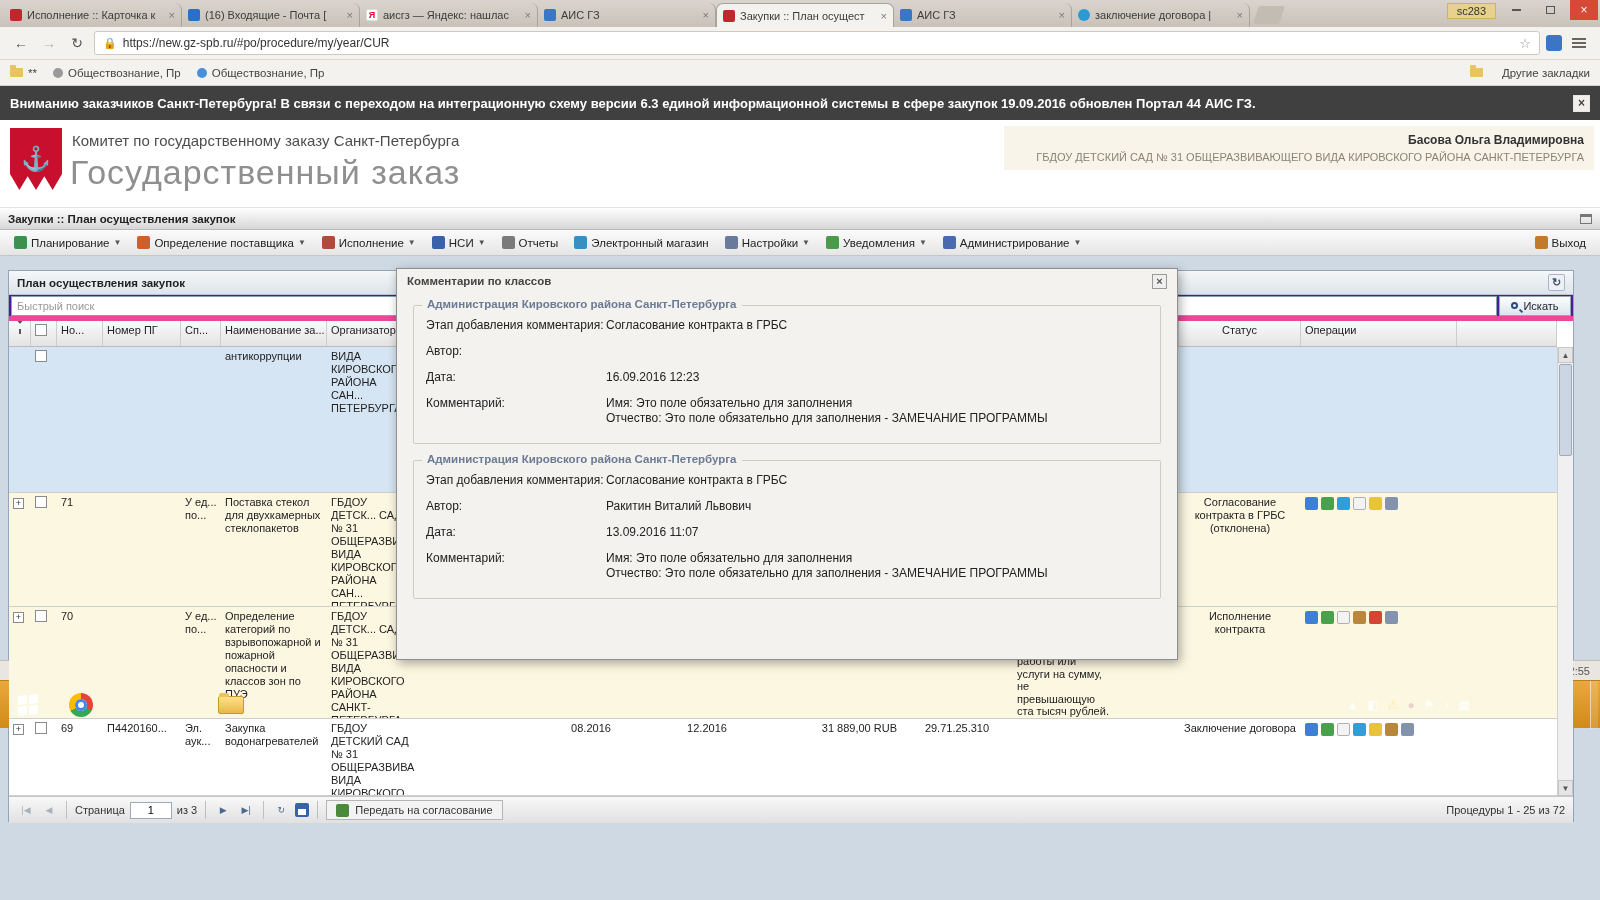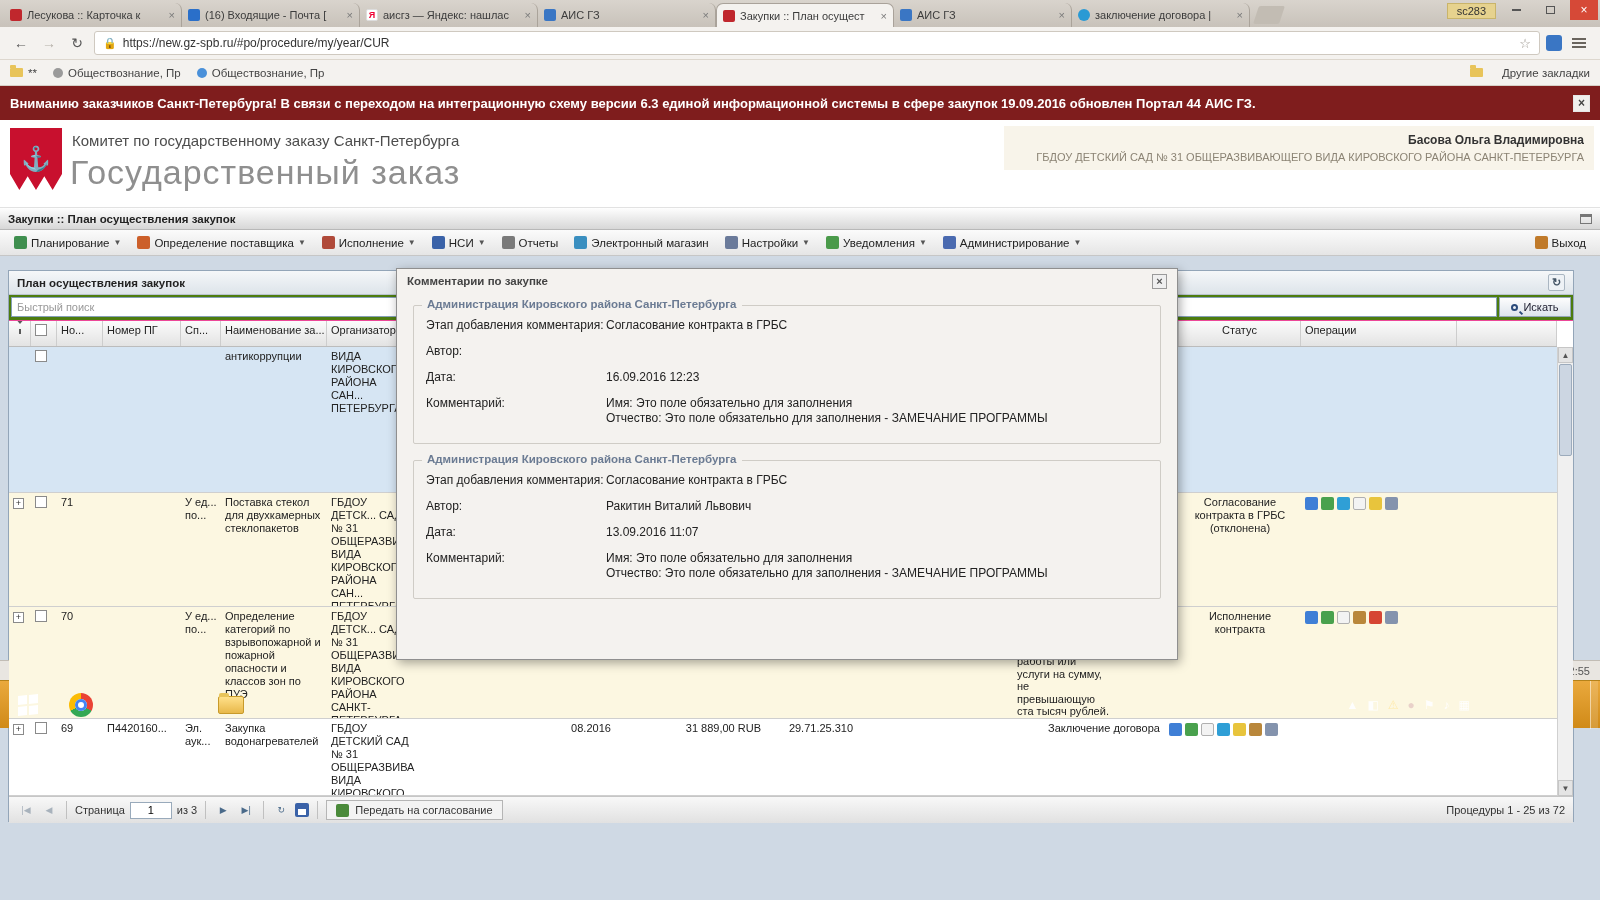--- a/index.html
+++ b/index.html
@@ -39,21 +39,21 @@
   .menu3 i{display:block;width:14px;height:2px;background:#6a655e}
 
   .bmbar{height:26px;background:#f4f2ef;border-bottom:1px solid #d6d0c7;display:flex;align-items:center;gap:16px;padding:0 10px;font-size:11.5px;color:#444}
   .bm{display:flex;align-items:center;gap:5px}
   .folder-ic{width:13px;height:9px;background:#e8c45a;border-radius:1px;position:relative}
   .folder-ic::before{content:"";position:absolute;top:-3px;left:0;width:6px;height:3px;background:#e8c45a;border-radius:1px 1px 0 0}
   .dot{width:10px;height:10px;border-radius:50%}
   .bm-right{margin-left:auto;display:flex;align-items:center;gap:19px}
 
   
-  .banner{height:34px;background:#7f1d1d;color:#fff;display:flex;align-items:center;font-weight:bold;font-size:13px;padding:0 10px}
+  .banner{height:34px;background:#404040;color:#fff;display:flex;align-items:center;font-weight:bold;font-size:13px;padding:0 10px}
   .banner .txt{flex:1;white-space:nowrap;overflow:hidden}
   .bclose{width:17px;height:17px;border:1px solid #e6e6e6;background:#f0efed;color:#444;display:flex;align-items:center;justify-content:center;font-size:12px}
 
   
   .sitehead{height:88px;background:#fff;position:relative;border-bottom:1px solid #e2e2e2}
   .crest{position:absolute;left:10px;top:8px;width:52px;height:62px;background:#c8102e;clip-path:polygon(0 0,100% 0,100% 74%,82% 100%,66% 78%,50% 100%,34% 78%,18% 100%,0 74%);display:flex;align-items:center;justify-content:center;color:#fff;font-size:24px}
   .committee{position:absolute;left:72px;top:12px;font-size:15px;color:#4d4d4d}
   .brand{position:absolute;left:70px;top:33px;font-size:34px;color:#8f8f8f;letter-spacing:1px}
   .userbox{position:absolute;right:6px;top:6px;width:590px;background:#f8f4ea;padding:7px 10px;text-align:right}
   .uname{font-size:12px;font-weight:bold;color:#333}
@@ -66,21 +66,21 @@
   .mitem{display:flex;align-items:center;gap:4px;padding:0 8px;height:100%}
   .mic{width:13px;height:13px;border-radius:2px;flex:none}
   .arr{font-size:8px;color:#555}
   .mexit{margin-left:auto}
 
   
   .workspace{height:404px;padding:14px 26px 0 8px}
   .panel{width:1566px;height:552px;background:#fff;border:1px solid #93a5b8}
   .phead{height:24px;background:linear-gradient(#f5f7f9,#dde4ea);border-bottom:1px solid #b9c4d0;display:flex;align-items:center;font-size:11.5px;font-weight:bold;color:#222;padding:0 8px}
   .ph-refresh{margin-left:auto;width:17px;height:17px;border:1px solid #aab6c2;border-radius:2px;background:#eef2f6;display:flex;align-items:center;justify-content:center;font-size:11px;color:#456}
-  .searchrow{height:26px;display:flex;align-items:flex-start;border-bottom:1px solid #ec4899;background:#4d7c0f;padding:2px}
+  .searchrow{height:26px;display:flex;align-items:center;border-bottom:5px solid #ec4899;background:#4c1d95;padding:2px}
   .sinput{flex:1;height:20px;border:1px solid #86a0b8;font-size:11px;padding:0 5px;color:#333;font-family:"Liberation Sans",sans-serif}
   .sinput::placeholder{color:#999}
   .sbtn{width:72px;height:20px;margin-left:2px;background:linear-gradient(#fdfdfd,#dde4ec);border:1px solid #93a5b8;display:flex;align-items:center;justify-content:center;gap:5px;font-size:11px;color:#223}
   .mag{width:7px;height:7px;border:2px solid #2a4a7a;border-radius:50%;position:relative;flex:none}
   .mag::after{content:"";position:absolute;left:6px;top:6px;width:4px;height:2px;background:#2a4a7a;transform:rotate(45deg)}
 
   
   .grid-header{height:26px;display:flex;background:linear-gradient(#fbfbfb,#e3e3e3);border-bottom:1px solid #bcbcbc;font-size:11px;color:#333;width:1548px}
   .hcell{border-right:1px solid #cdcdcd;padding:6px 4px;white-space:nowrap;overflow:hidden}
   .grid-body{position:relative;height:449px;overflow:hidden;background:#fff}
@@ -154,21 +154,21 @@
   .fvalue{flex:1;color:#222}
 </style>
 </head>
 <body>
 
 <div class="screen">
 
   <div class="tabs">
     <div class="tab">
       <span class="fav fav-red"></span>
-      <span class="lbl">Лесукова :: Карточка к</span>
+      <span class="lbl">Исполнение :: Карточка к</span>
       <span class="cl">×</span>
     </div>
     <div class="tab">
       <span class="fav fav-mail"></span>
       <span class="lbl">(16) Входящие - Почта [</span>
       <span class="cl">×</span>
     </div>
     <div class="tab">
       <span class="fav fav-ya">Я</span>
       <span class="lbl">аисгз — Яндекс: нашлас</span>
@@ -417,20 +417,21 @@
           <div class="trow row-w">
             <div class="cell c-exp"><span class="expicon">+</span></div>
             <div class="cell c-chk"><span class="checkbox"></span></div>
             <div class="cell c-no">69</div>
             <div class="cell c-pg">П4420160...</div>
             <div class="cell c-sp">Эл. аук...</div>
             <div class="cell c-name">Закупка водонагревателей</div>
             <div class="cell c-org">ГБДОУ ДЕТСКИЙ САД № 31 ОБЩЕРАЗВИВА... ВИДА КИРОВСКОГО...</div>
             <div class="cell c-a"></div>
             <div class="cell c-d1 tc">08.2016</div>
+            <div class="cell c-d2 tc">12.2016</div>
             <div class="cell c-amt tr">31 889,00 RUB</div>
             <div class="cell c-okpd tc">29.71.25.310</div>
             <div class="cell c-npa"></div>
             <div class="cell c-b"></div>
             <div class="cell c-st tc">Заключение договора</div>
             <div class="cell c-ops">
               <span class="op opA"></span><span class="op opB"></span><span class="op opD"></span><span class="op opC"></span><span class="op opE"></span><span class="op opH"></span><span class="op opF"></span>
             </div>
             <div class="cell c-fill"></div>
           </div>
@@ -507,21 +508,21 @@
       <span class="clock">
         <div>12:55</div>
         <div>19.06.2016</div>
       </span>
       <span class="showdesk"></span>
     </div>
   </div>
 
   <div class="modal">
     <div class="mtitle">
-      <span>Комментарии по закупке</span>
+      <span>Комментарии по классов</span>
       <span class="mclose">×</span>
     </div>
 
     <div class="fieldset">
       <div class="legend">Администрация Кировского района Санкт-Петербурга</div>
       <div class="frow">
         <div class="flabel">Этап добавления комментария:</div>
         <div class="fvalue">Согласование контракта в ГРБС</div>
       </div>
       <div class="frow">

